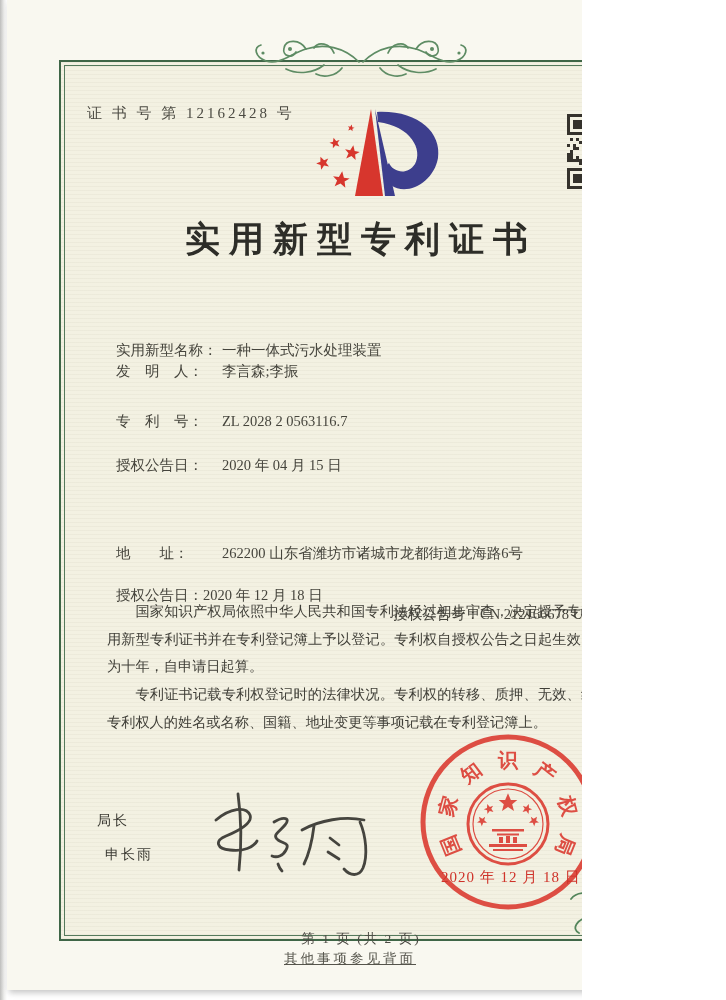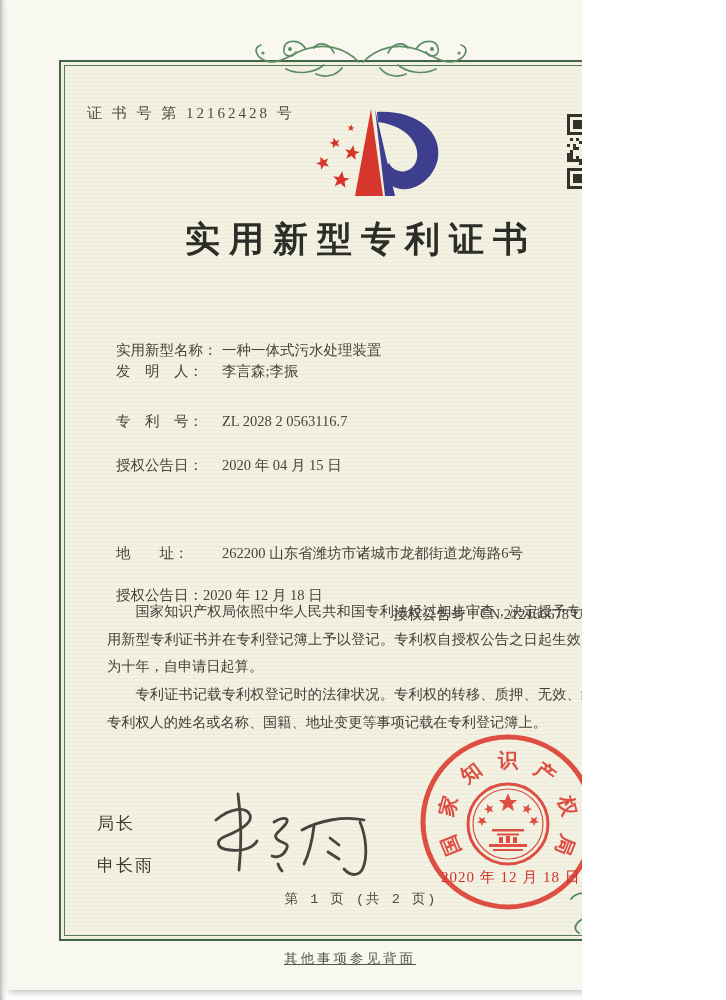--- a/index.html
+++ b/index.html
@@ -19,27 +19,27 @@
   .logo { top:44px; left:238px; width:150px; height:95px; }
   .qr { top:52px; left:506px; width:75px; height:75px; }
   .title { top:154px; left:0; width:100%; text-align:center; font-size:35px; font-weight:bold;
     letter-spacing:9px; color:#2d2d28; }
   .row { position:absolute; left:26px; font-size:14.5px; color:#45443c; white-space:pre; }
   .row .lbl { display:inline-block; min-width:106px; }
   .row .g2 { position:absolute; left:306px; white-space:pre;text-align:right; }
   .body-text { top:536px; left:26px; width:560px; font-size:14.2px; line-height:1.95;
     color:#3f3e37; text-align:justify;margin-left:20px; }
   .body-text p { text-indent:2em; }
-  .signer-title { top:750px; left:36px; font-size:17px; color:#3b3a33; letter-spacing:2px; }
-  .signer-name { top:784px; left:36px; font-size:17px; color:#3b3a33; letter-spacing:2px;margin-top:8px; }
+  .signer-title { top:750px; left:36px; font-size:14px; color:#3b3a33; letter-spacing:2px; }
+  .signer-name { top:784px; left:44px; font-size:14px; color:#3b3a33; letter-spacing:2px; }
   .signature { top:720px; left:137px; width:210px; height:100px; }
   .seal { top:665px; left:352px; width:190px; height:190px; opacity:.93; }
   .seal-date { top:806px; left:380px; font-size:15px; color:#cf332a; letter-spacing:1px; white-space:pre; }
-  .page-ind { top:828px; left:0; width:100%; text-align:center; font-size:13.5px;
-    letter-spacing:2px; color:#4a4942;font-family:Liberation Mono, monospace; }
+  .page-ind { top:868px; left:0; width:100%; text-align:center; font-size:13.5px;
+    letter-spacing:2px; color:#4a4942; }
   .back-note { position:absolute; left:0; right:0; top:950px; text-align:center;
     font-size:13.5px; letter-spacing:3px; color:#55544b;text-decoration:underline; }
   .orn-top { top:-24px; left:50%; transform:translateX(-50%); width:230px; height:46px; }
   .orn-corner { right:2px; bottom:2px; width:92px; height:100px; }
   svg { display:block; }
   .seal-char { font-weight:bold; font-size:20px; }
 </style>
 </head>
 <body>
 

